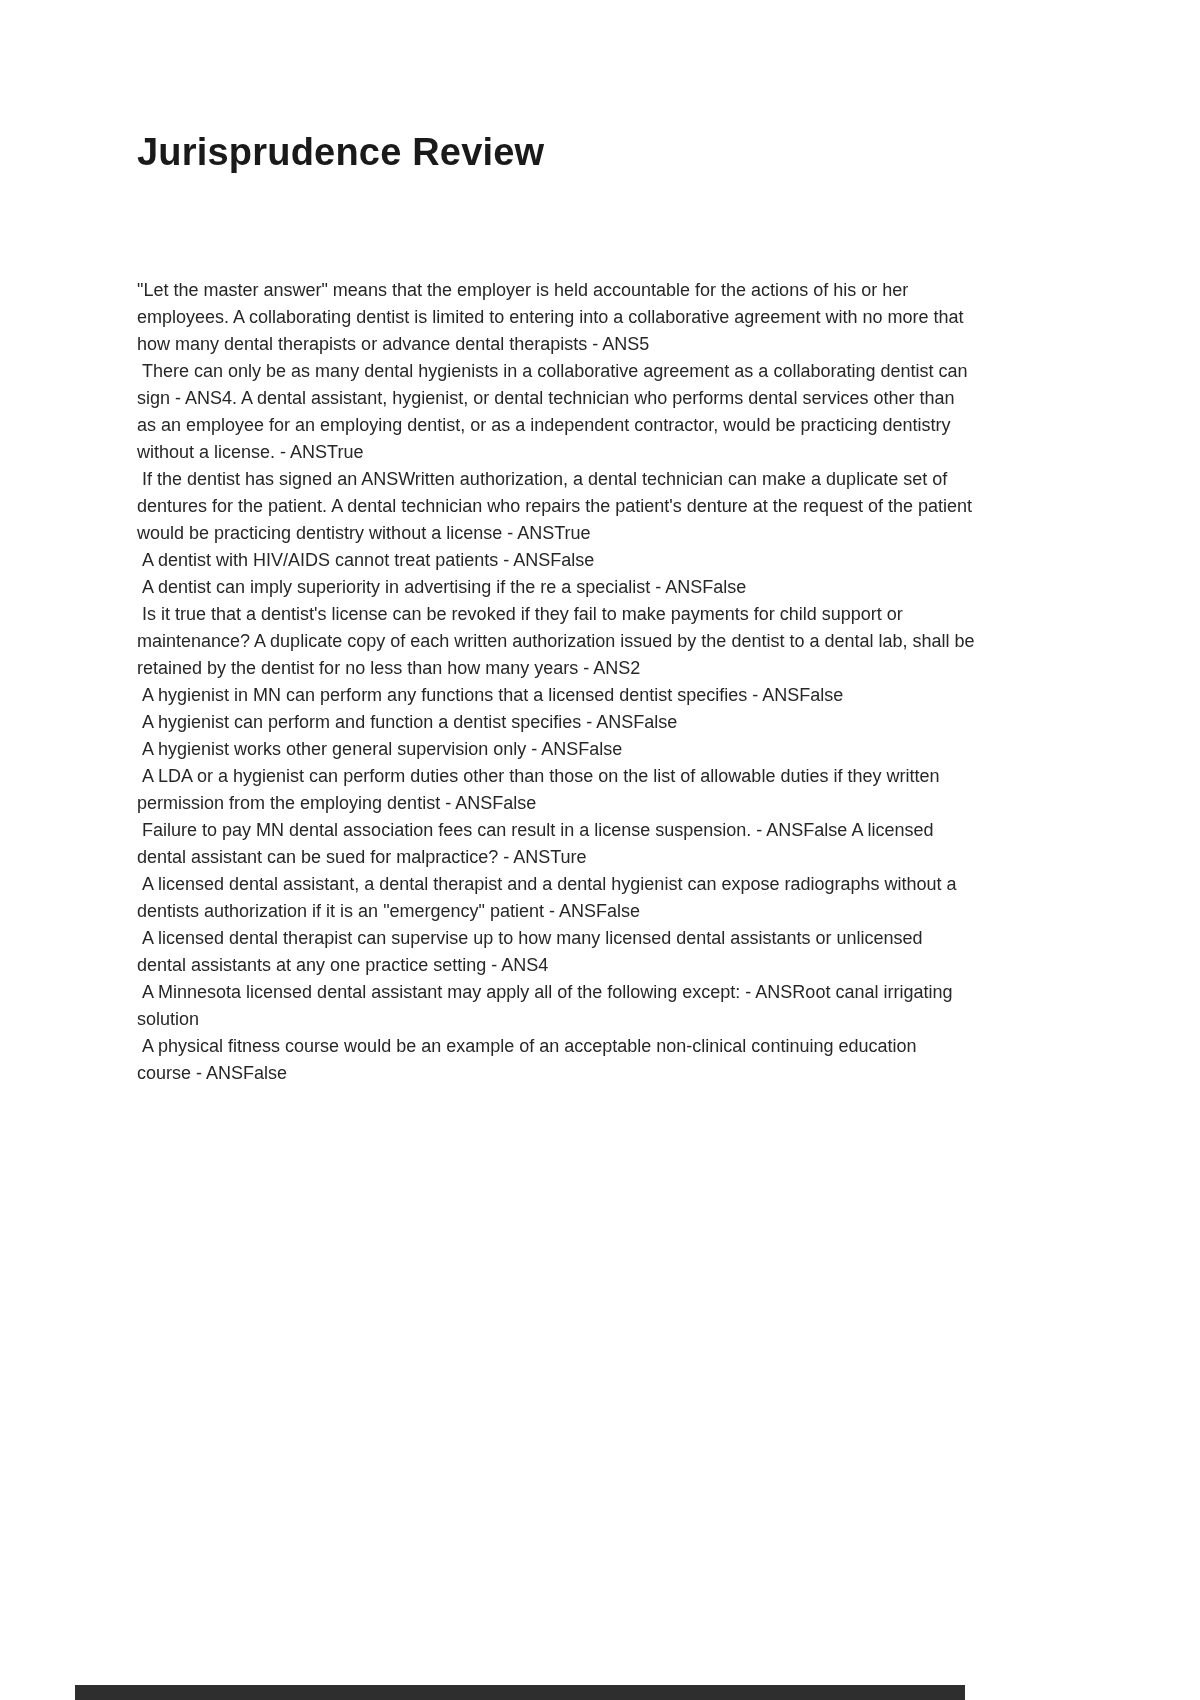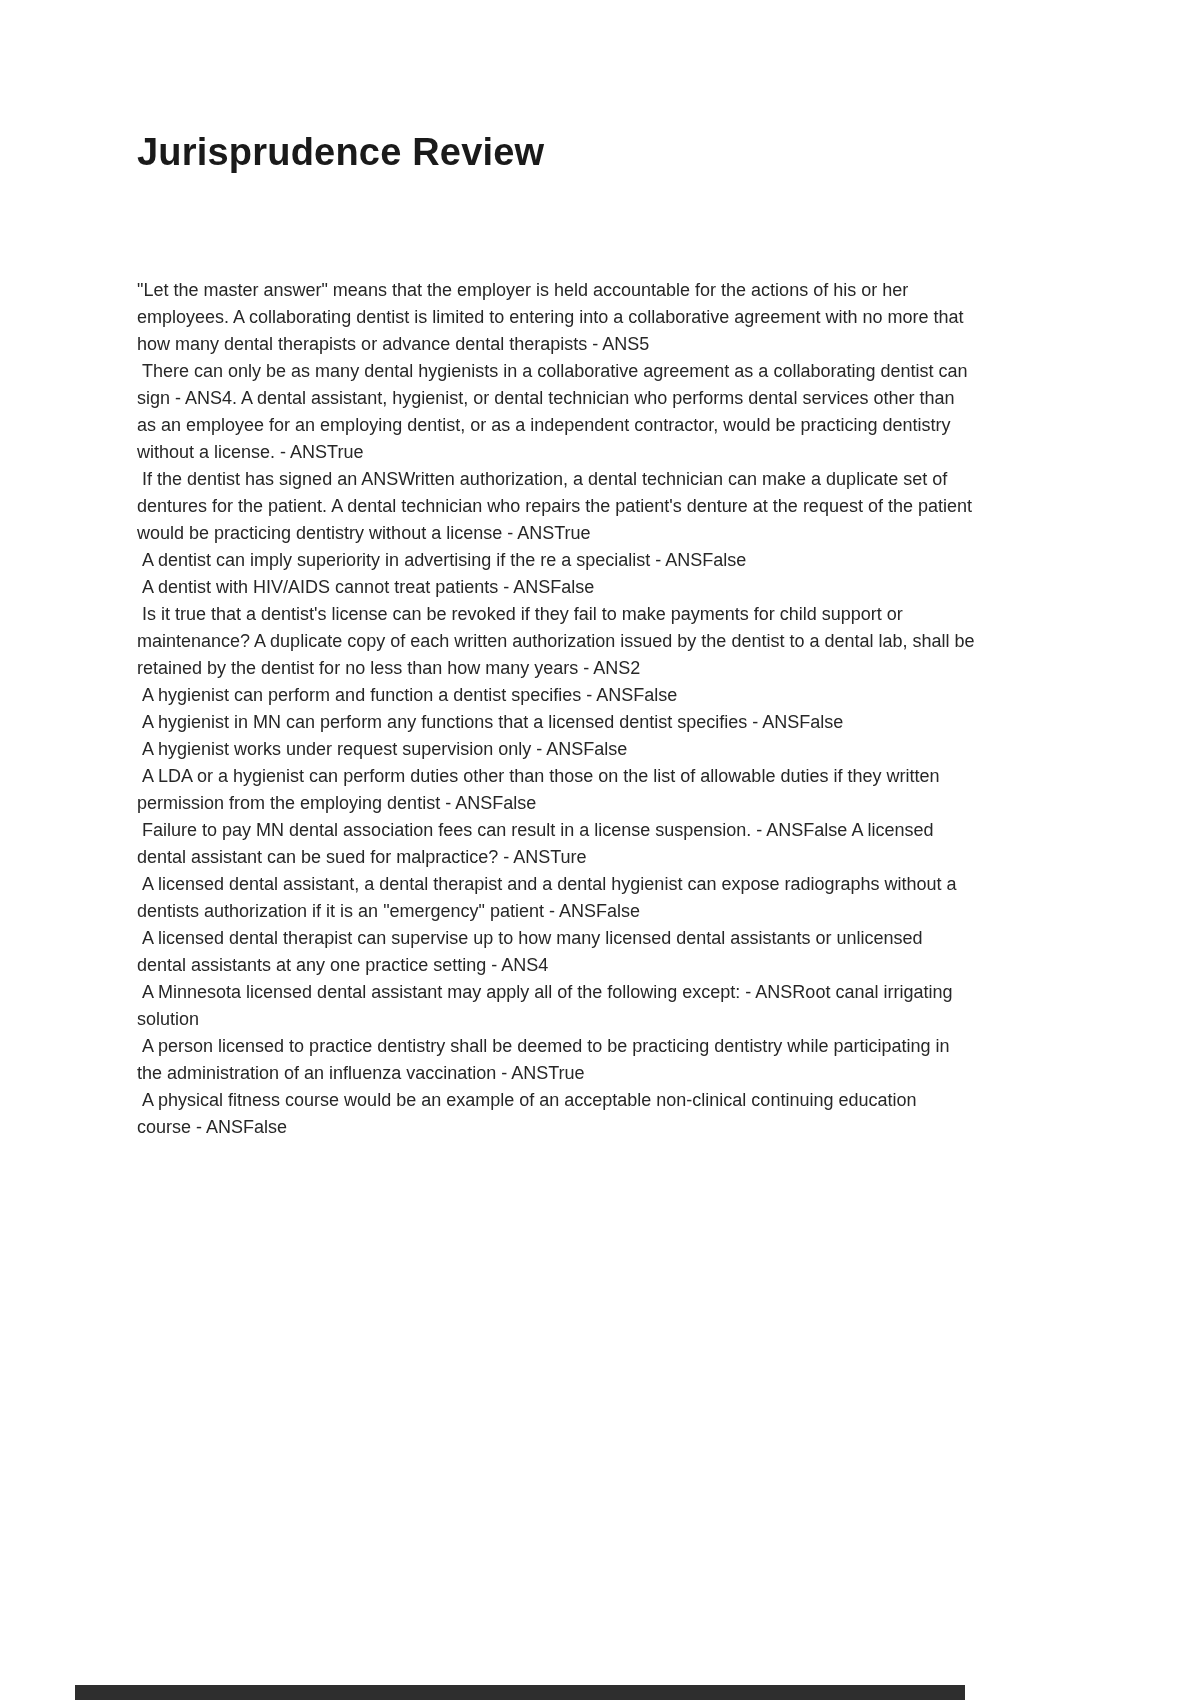--- a/index.html
+++ b/index.html
@@ -53,29 +53,28 @@
 </head>
 <body>
 
 <div class="canvas">
   <div class="doc-page">
     <h1 class="doc-title">Jurisprudence Review</h1>
     <div class="doc-body" id="paragraphs">
         <p>"Let the master answer" means that the employer is held accountable for the actions of his or her employees. A collaborating dentist is limited to entering into a collaborative agreement with no more that how many dental therapists or advance dental therapists - ANS5</p>
         <p> There can only be as many dental hygienists in a collaborative agreement as a collaborating dentist can sign - ANS4. A dental assistant, hygienist, or dental technician who performs dental services other than as an employee for an employing dentist, or as a independent contractor, would be practicing dentistry without a license. - ANSTrue</p>
         <p> If the dentist has signed an ANSWritten authorization, a dental technician can make a duplicate set of dentures for the patient. A dental technician who repairs the patient's denture at the request of the patient would be practicing dentistry without a license - ANSTrue</p>
+        <p> A dentist with HIV/AIDS cannot treat patients - ANSFalse</p>
         <p> A dentist can imply superiority in advertising if the re a specialist - ANSFalse</p>
-        <p> A dentist with HIV/AIDS cannot treat patients - ANSFalse</p>
         <p> Is it true that a dentist's license can be revoked if they fail to make payments for child support or maintenance? A duplicate copy of each written authorization issued by the dentist to a dental lab, shall be retained by the dentist for no less than how many years - ANS2</p>
+        <p> A hygienist in MN can perform any functions that a licensed dentist specifies - ANSFalse</p>
         <p> A hygienist can perform and function a dentist specifies - ANSFalse</p>
-        <p> A hygienist in MN can perform any functions that a licensed dentist specifies - ANSFalse</p>
-        <p> A hygienist works under request supervision only - ANSFalse</p>
+        <p> A hygienist works other general supervision only - ANSFalse</p>
         <p> A LDA or a hygienist can perform duties other than those on the list of allowable duties if they written permission from the employing dentist - ANSFalse</p>
         <p> Failure to pay MN dental association fees can result in a license suspension. - ANSFalse A licensed dental assistant can be sued for malpractice? - ANSTure</p>
         <p> A licensed dental assistant, a dental therapist and a dental hygienist can expose radiographs without a dentists authorization if it is an "emergency" patient - ANSFalse</p>
         <p> A licensed dental therapist can supervise up to how many licensed dental assistants or unlicensed dental assistants at any one practice setting - ANS4</p>
         <p> A Minnesota licensed dental assistant may apply all of the following except: - ANSRoot canal irrigating solution</p>
-        <p> A person licensed to practice dentistry shall be deemed to be practicing dentistry while participating in the administration of an influenza vaccination - ANSTrue</p>
         <p> A physical fitness course would be an example of an acceptable non-clinical continuing education course - ANSFalse</p>
       </div>
   </div>
   <div class="bottom-bar"></div>
 </div>
 
 </body></html>

